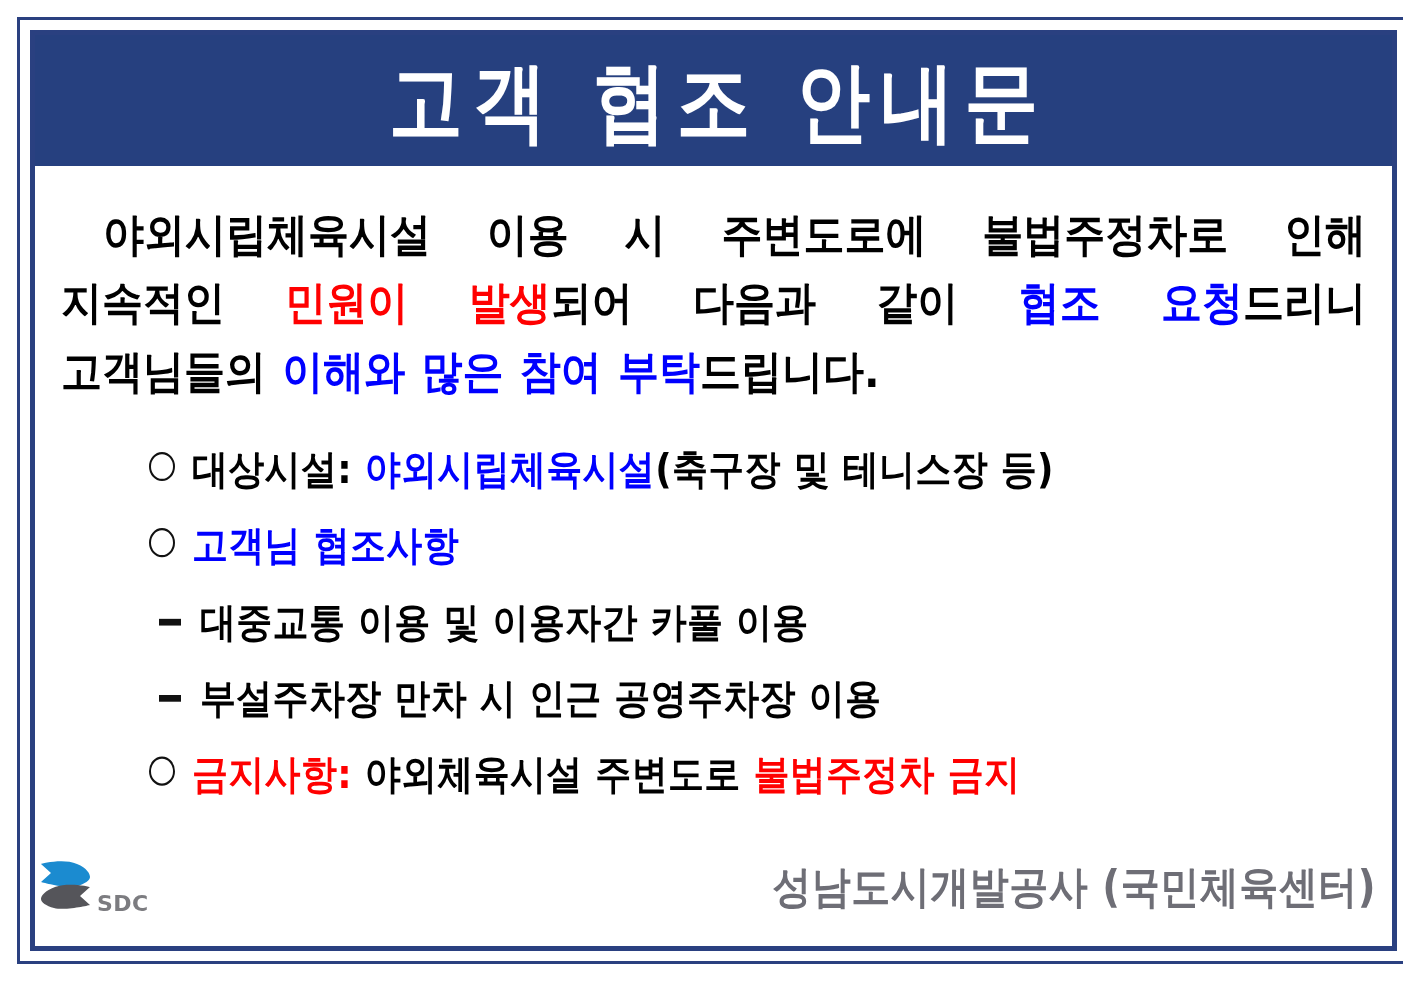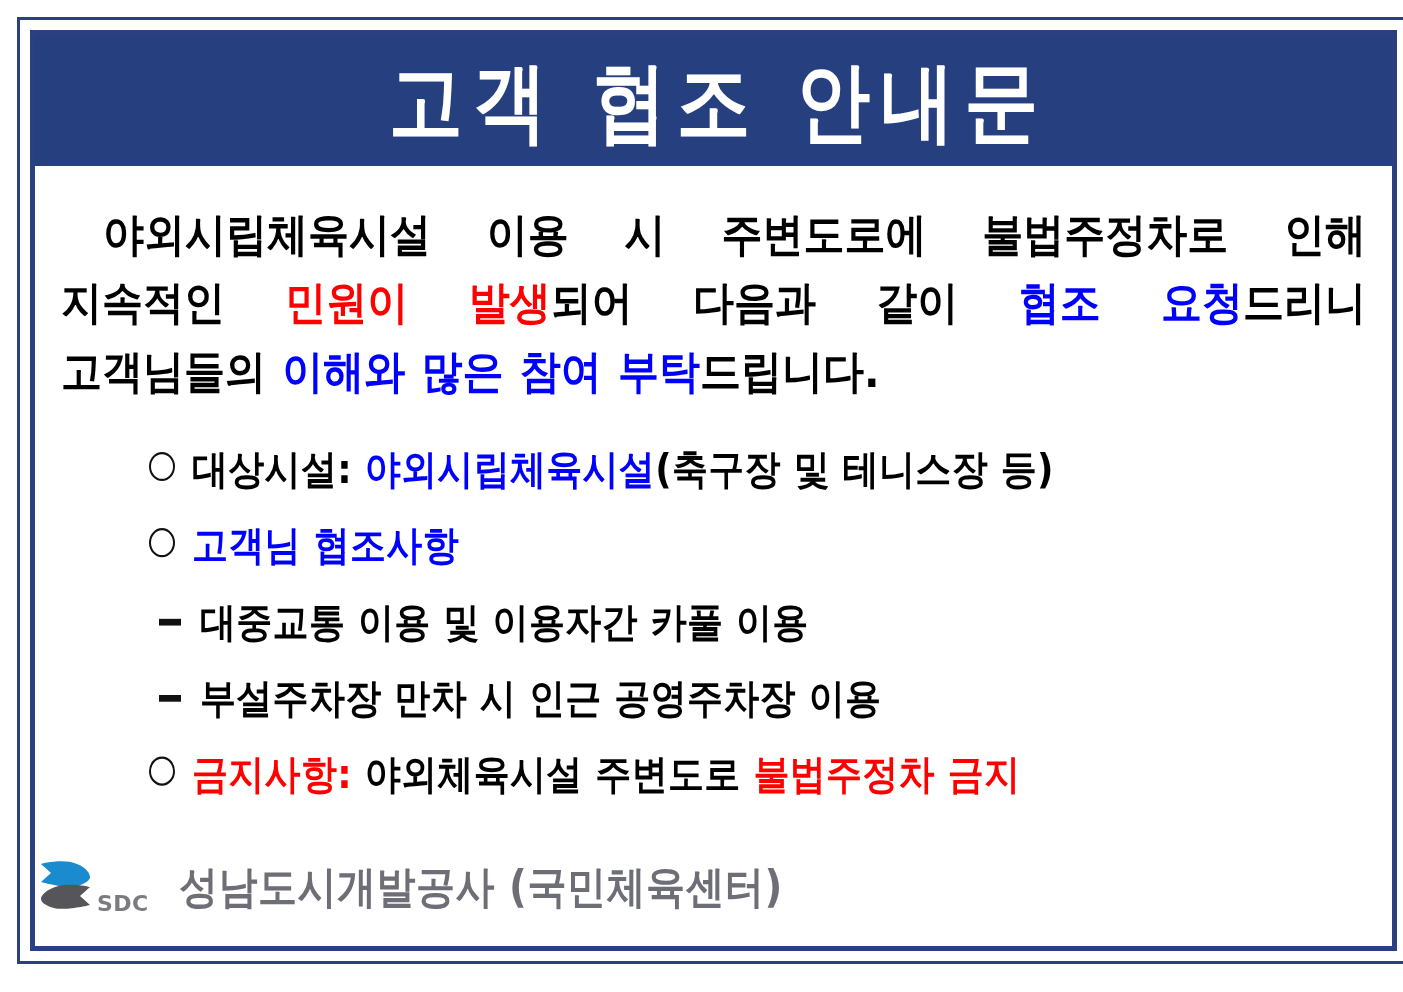--- a/index.html
+++ b/index.html
@@ -134,21 +134,21 @@
   .b-text { letter-spacing: 0.3px; }
 
   
   .footer {
     position: absolute;
     left: 0;
     right: 16px;
     bottom: 28px;
     display: flex;
     align-items: center;
-    justify-content: flex-start;
+    justify-content: space-between;
   }
   .logo-mark {
     position: relative;
     width: 108px;
     height: 62px;
     margin-right: 36px;
     flex: none;
   }
   .logo-svg { display: block; }
   .logo-word {

